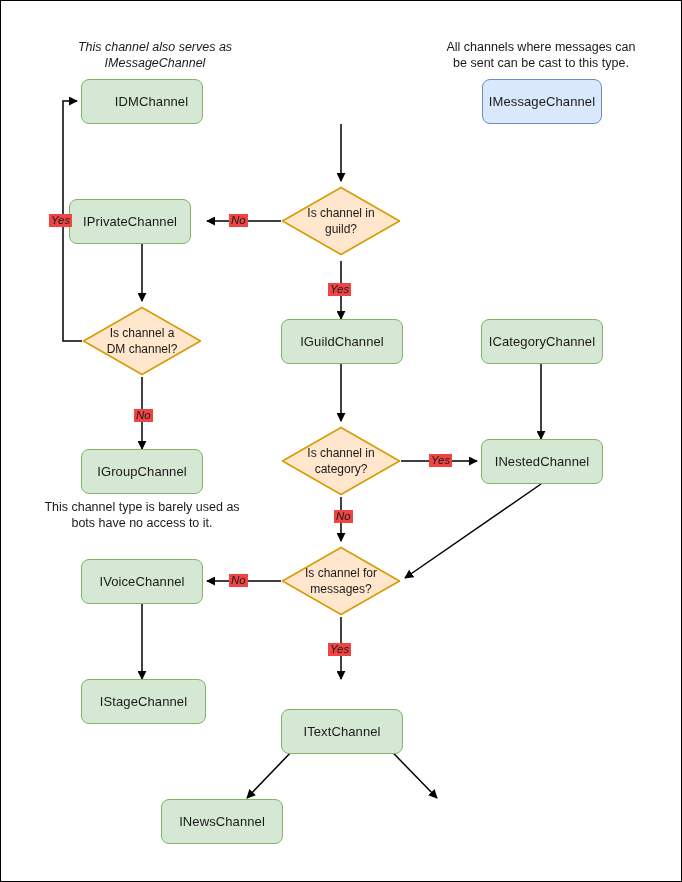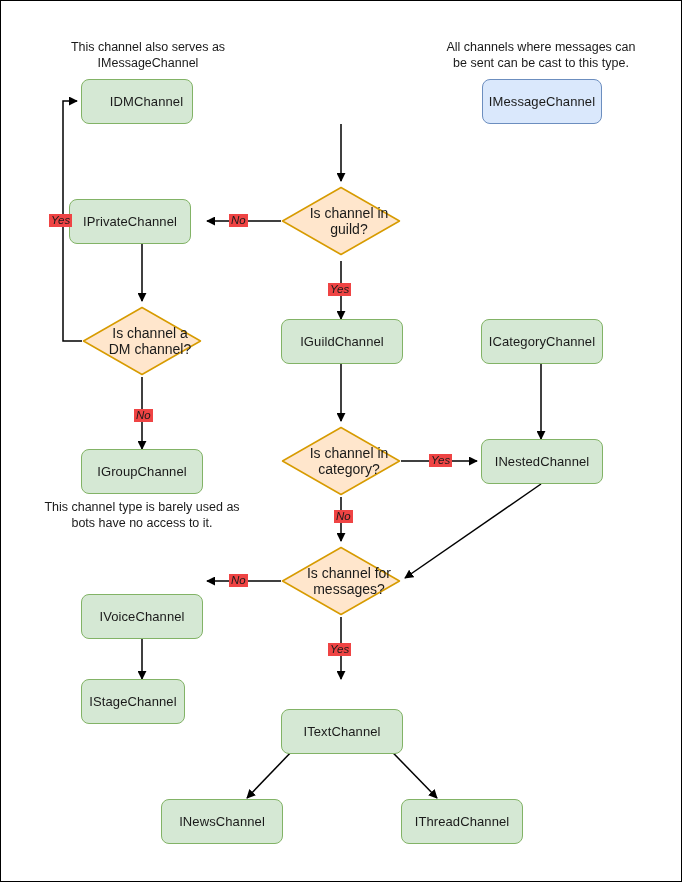--- a/index.html
+++ b/index.html
@@ -49,29 +49,29 @@
   .diamond-wrap {
     position: absolute;
   }
   .diamond-wrap svg {
     position: absolute;
     left: 0;
     top: 0;
   }
   .diamond-label {
     position: absolute;
-    left: 8px;
+    left: 0;
     top: 0;
     width: 100%;
     height: 100%;
     display: flex;
     align-items: center;
     justify-content: center;
     text-align: center;
-    font-size: 14px;
+    font-size: 12px;
     line-height: 16px;
     color: #1a1a1a;
     white-space: pre-line;
   }
   .note {
     position: absolute;
     font-size: 12.5px;
     line-height: 16px;
     color: #1a1a1a;
     text-align: center;
@@ -128,53 +128,52 @@
       <path d="M 340 616 L 340 678"></path>
       
       <path d="M 141 603 L 141 678"></path>
       
       <path d="M 317 723 L 246 797"></path>
       
       <path d="M 364 723 L 436 797"></path>
     </g>
   </svg>
 
-  <div class="note" style="left:57px; top:38px; width:180px;">This channel also serves as
+  <div class="note" style="left:64px; top:38px; width:180px;font-style:italic;">This channel also serves as
 IMessageChannel</div>
 
   <div class="note" style="left:440px; top:38px; width:200px;">All channels where messages can
 be sent can be cast to this type.</div>
 
   <div class="note" style="left:41px; top:498px; width:200px;">This channel type is barely used as
 bots have no access to it.</div>
 
-  <div class="node green" style="left:80px; top:78px; width:112px; height:45px;padding-left:19px;">IDMChannel</div>
+  <div class="node green" style="left:80px; top:78px; width:122px; height:45px;padding-left:19px;">IDMChannel</div>
 
 
   <div class="node blue" style="left:481px; top:78px; width:120px; height:45px;">IMessageChannel</div>
 
   <div class="node green" style="left:68px; top:198px; width:122px; height:45px;">IPrivateChannel</div>
 
   <div class="node green" style="left:280px; top:318px; width:122px; height:45px;">IGuildChannel</div>
 
   <div class="node green" style="left:480px; top:318px; width:122px; height:45px;">ICategoryChannel</div>
 
   <div class="node green" style="left:80px; top:448px; width:122px; height:45px;">IGroupChannel</div>
 
   <div class="node green" style="left:480px; top:438px; width:122px; height:45px;">INestedChannel</div>
 
-  <div class="node green" style="left:80px; top:558px; width:122px; height:45px;margin-top:35px;">IVoiceChannel</div>
-
-  <div class="node green" style="left:80px; top:678px; width:104px; height:45px;">IStageChannel</div>
+  <div class="node green" style="left:80px; top:558px; width:122px; height:45px;">IVoiceChannel</div>
+
+  <div class="node green" style="left:80px; top:678px; width:125px; height:45px;">IStageChannel</div>
 
   <div class="node green" style="left:280px; top:678px; width:122px; height:45px;margin-top:30px;">ITextChannel</div>
 
   <div class="node green" style="left:160px; top:798px; width:122px; height:45px;">INewsChannel</div>
 
-  <div class="node green" style="left:400px; top:798px; width:122px; height:45px;">IThreadChannel</div>
 
   <div class="diamond-wrap" style="left:280px; top:185px; width:120px; height:70px;">
     <svg width="120" height="70" viewBox="0 0 120 70" xmlns="http://www.w3.org/2000/svg">
       <polygon points="60,1.5 118.5,35 60,68.5 1.5,35" fill="#ffe6cc" stroke="#d79b00" stroke-width="1.5" stroke-linejoin="round"></polygon>
     </svg>
     <div class="diamond-label">Is channel in
 guild?</div>
   </div>
 
   <div class="diamond-wrap" style="left:81px; top:305px; width:120px; height:70px;">

